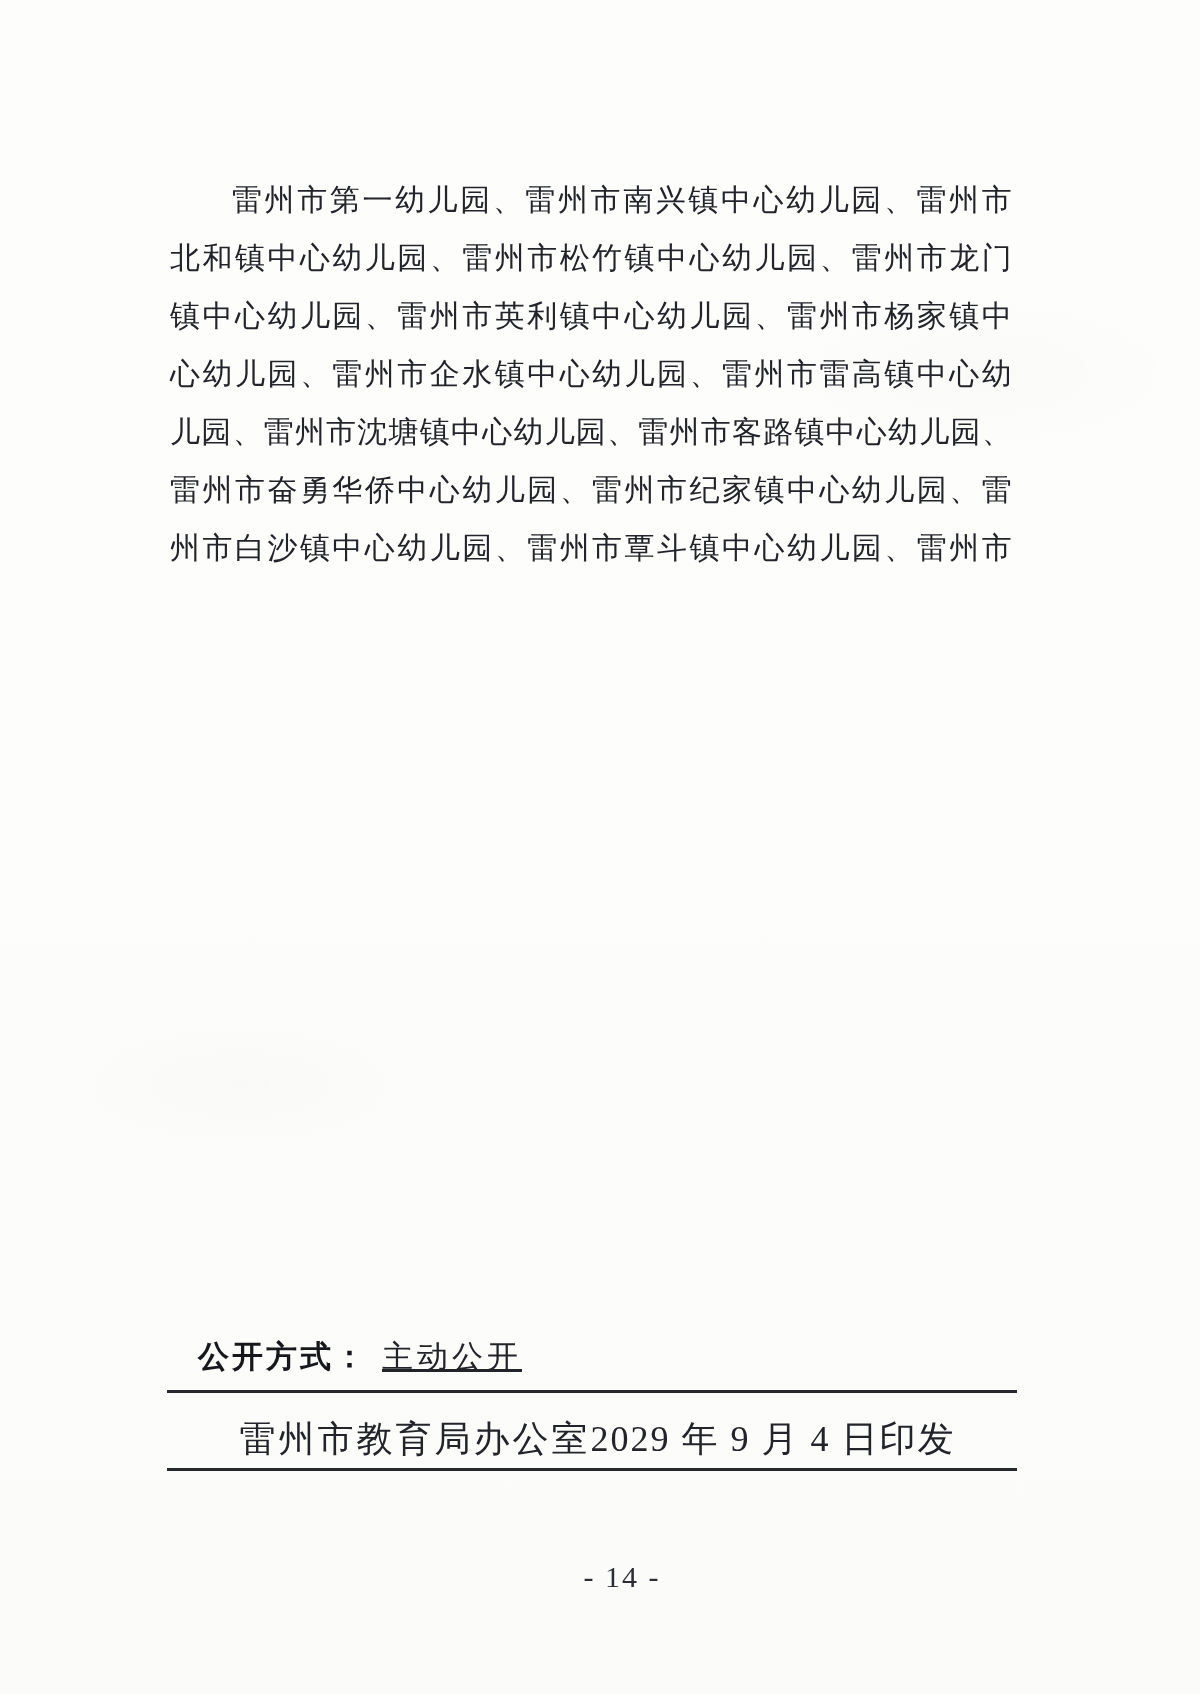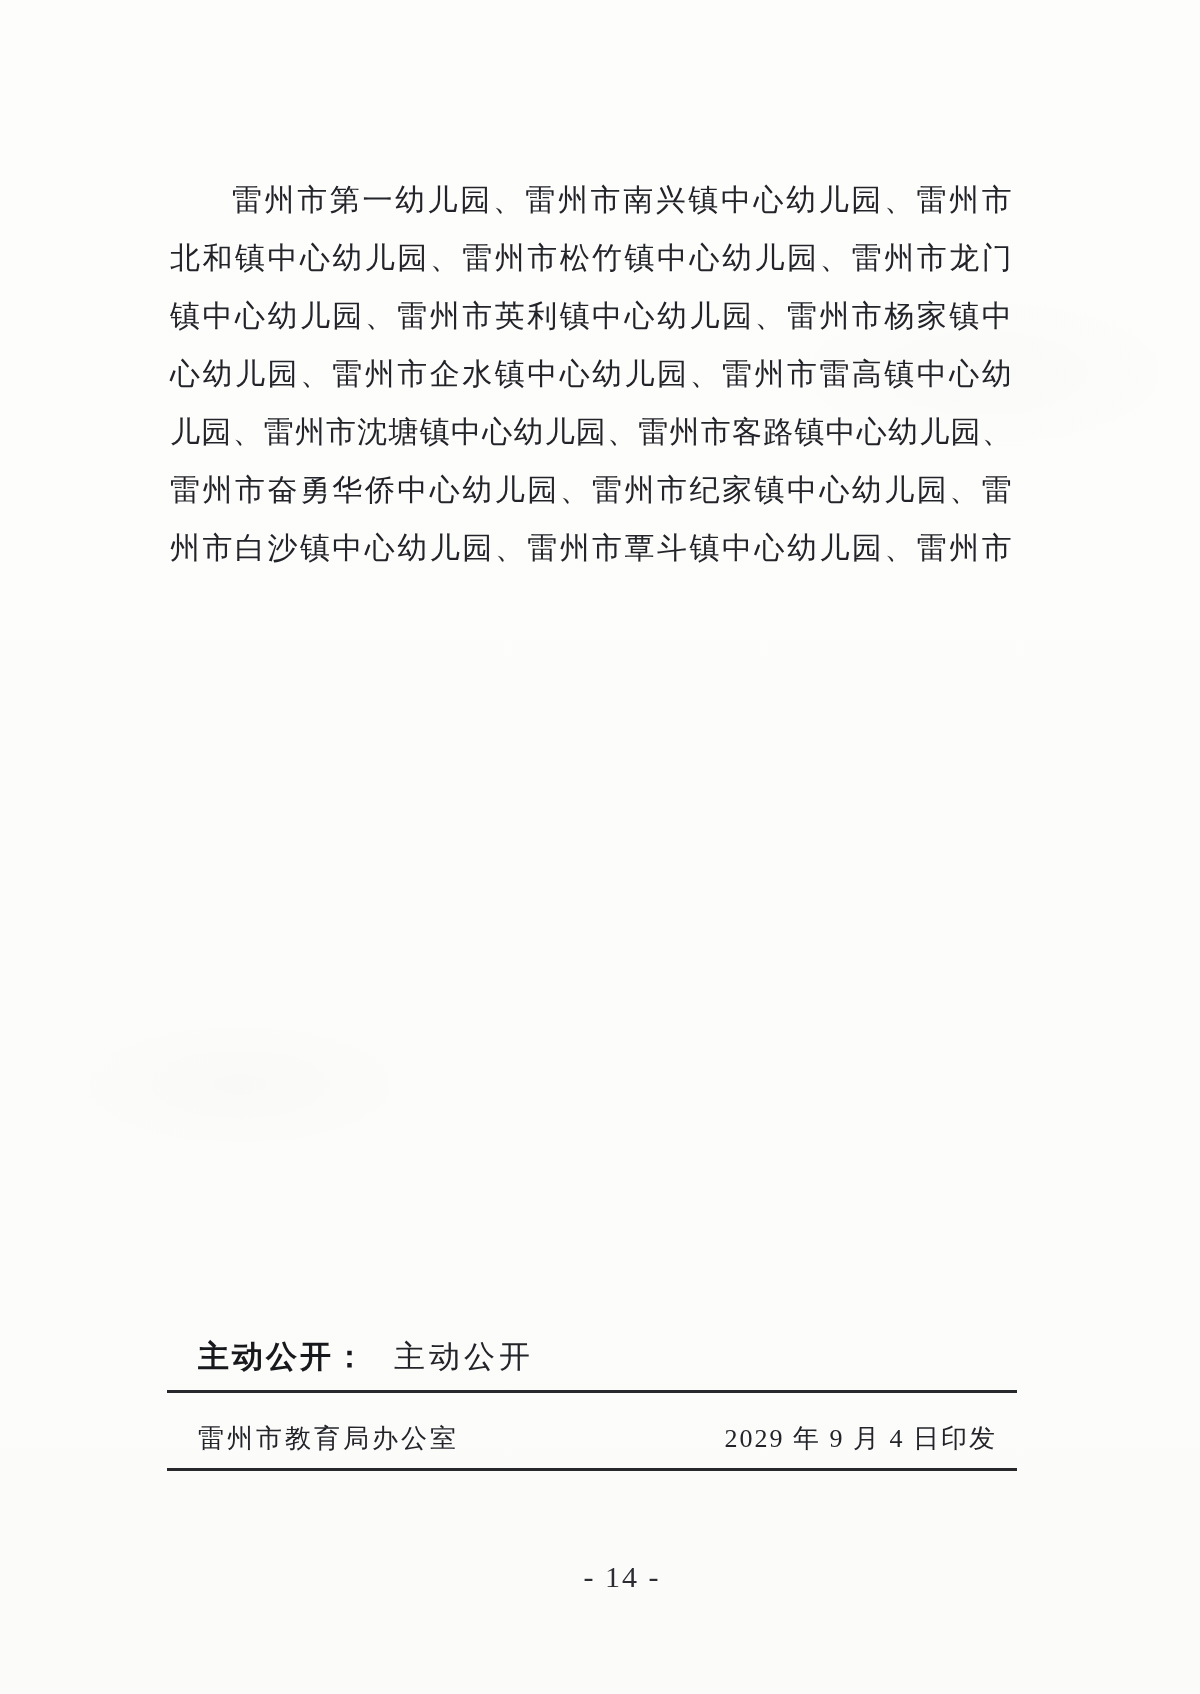--- a/index.html
+++ b/index.html
@@ -56,23 +56,24 @@
     line-height: 38px;
     white-space: nowrap;
   }
   .disclosure-label {
     font-family: "Liberation Sans", "DejaVu Sans", sans-serif;
     font-weight: 700;
     color: #17181c;
     letter-spacing: 3px;
   }
   .disclosure-value {
-    margin-left: 26px;
+    margin-left: 14px;
     color: #23242a;
     letter-spacing: 4px;
+    text-decoration: underline;
   }
 
   
   .divider {
     position: absolute;
     left: 167px;
     width: 850px;
     height: 3px;
     background: #27282c;
   }
@@ -82,23 +83,23 @@
   
   .issue-row {
     position: absolute;
     left: 167px;
     top: 1419px;
     width: 850px;
     box-sizing: border-box;
     padding-left: 31px;
     padding-right: 20px;
     display: flex;
-    justify-content: space-between;
+    justify-content: center;
     align-items: baseline;
-    font-size: 26px;
+    font-size: 36px;
     line-height: 40px;
     color: #23242a;
     white-space: nowrap;
   }
   .issuing-office { letter-spacing: 3px; }
   .issue-date { letter-spacing: 2px; }
 
   
   .page-number {
     position: absolute;
@@ -309,21 +310,21 @@
         <span>儿</span>
         <span>园</span>
         <span>、</span>
         <span>雷</span>
         <span>州</span>
         <span>市</span>
       </div>
   </div>
 
   <div class="disclosure-row">
-    <span class="disclosure-label">主动公开：</span><span class="disclosure-value">主动公开</span>
+    <span class="disclosure-label">公开方式：</span><span class="disclosure-value">主动公开</span>
   </div>
 
   <div class="divider divider-top"></div>
 
   <div class="issue-row">
     <span class="issuing-office">雷州市教育局办公室</span>
     <span class="issue-date">2029 年 9 月 4 日印发</span>
   </div>
 
   <div class="divider divider-bottom"></div>

